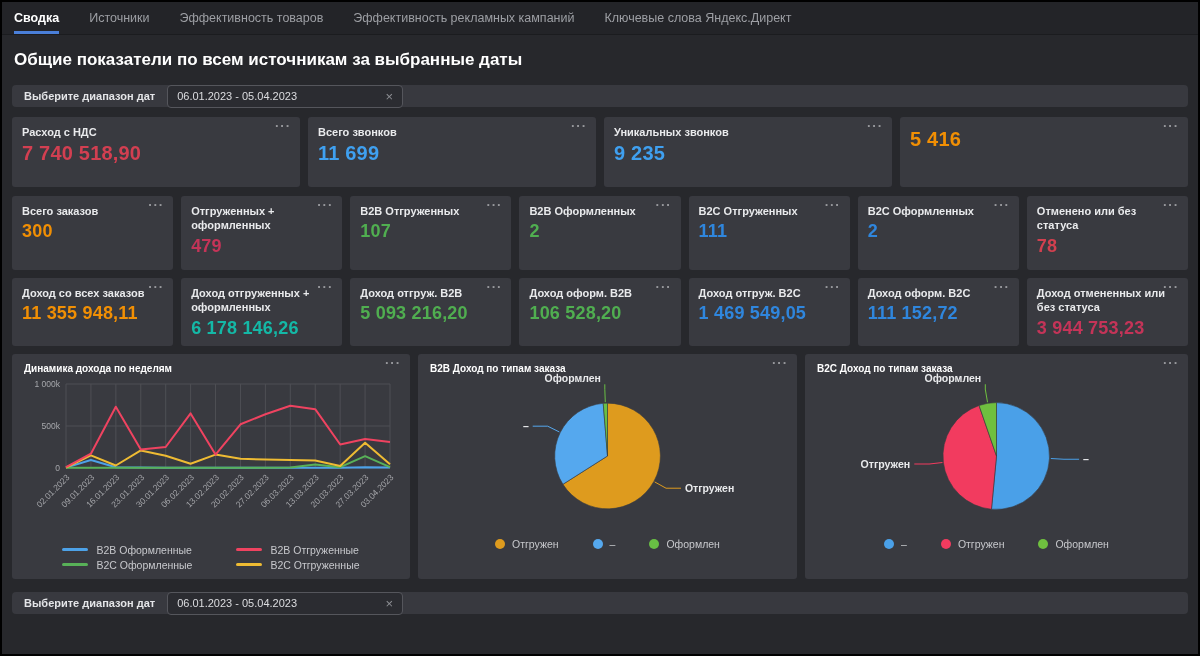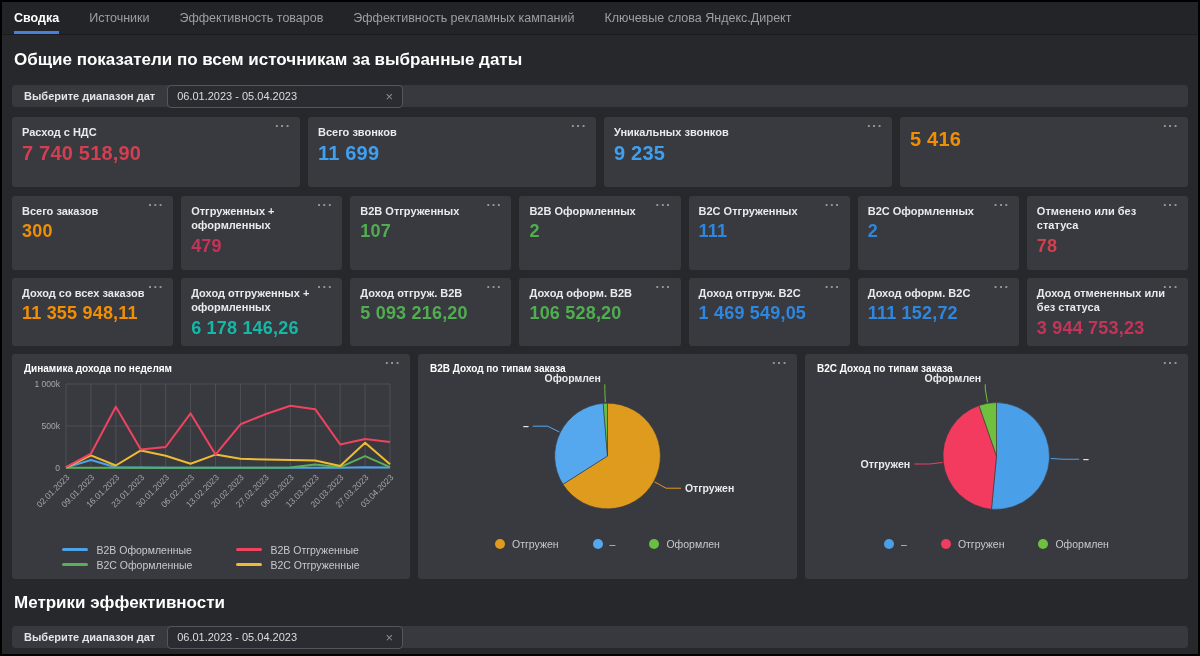--- a/index.html
+++ b/index.html
@@ -273,21 +273,20 @@
             <span>Отгружен</span>
           </div>
           <div class="pitem">
             <span class="pdot" style="background: rgb(111, 192, 63);"></span>
             <span>Оформлен</span>
           </div>
         </div>
     </section>
   </div>
 
-  <h1 style="margin-top:14px">Метрики эффективности</h1>
 
   <div class="filterbar" style="margin-top:13px">
     <span class="flabel">Выберите диапазон дат</span>
     <div class="finput">
       <span>06.01.2023 - 05.04.2023</span>
       <span class="clear">×</span>
     </div>
   </div>
 
 </main>

